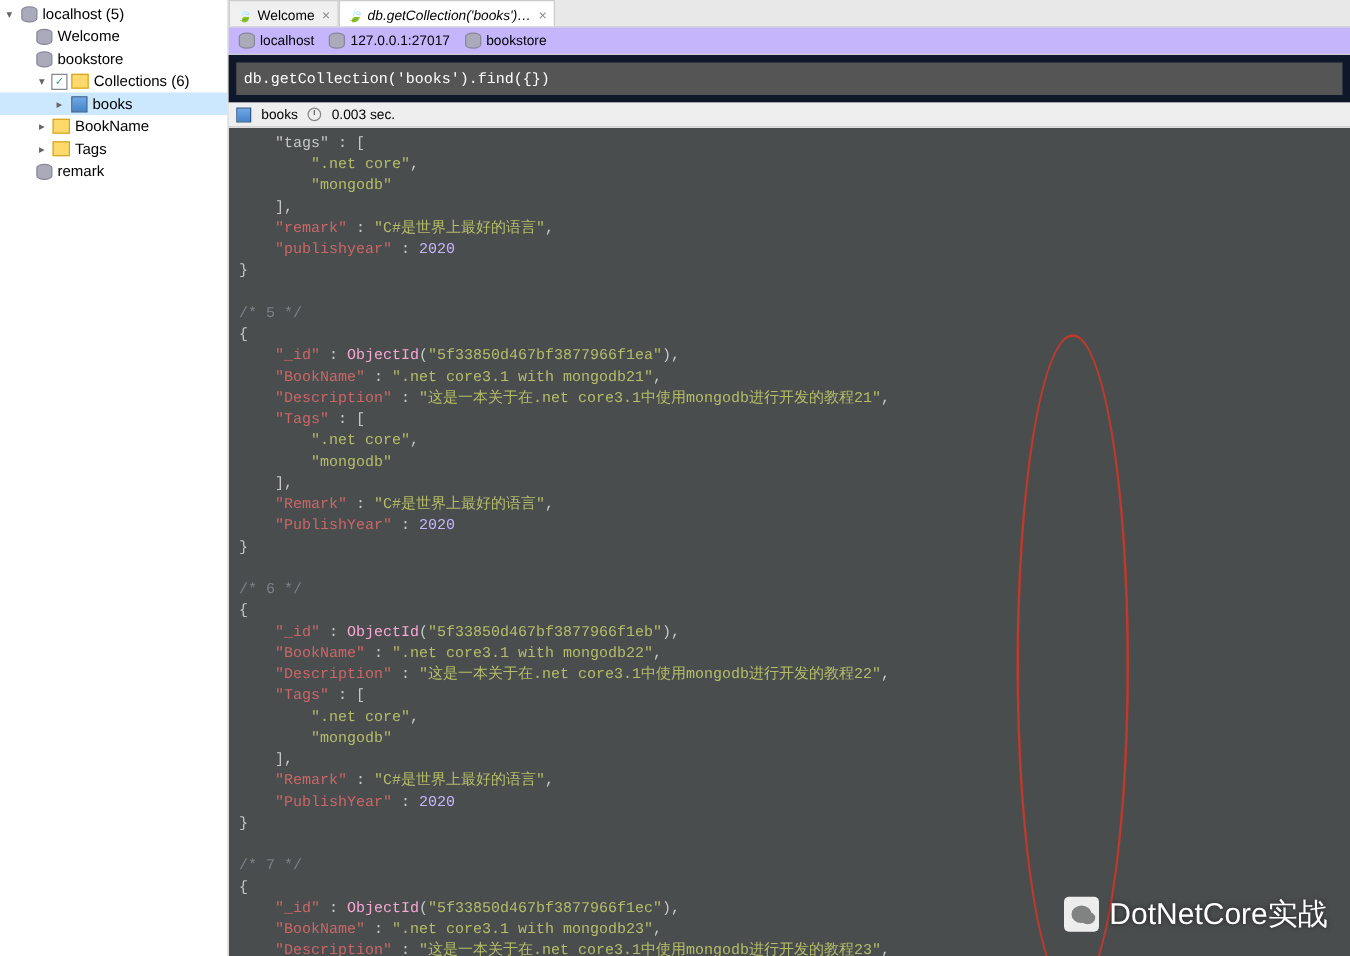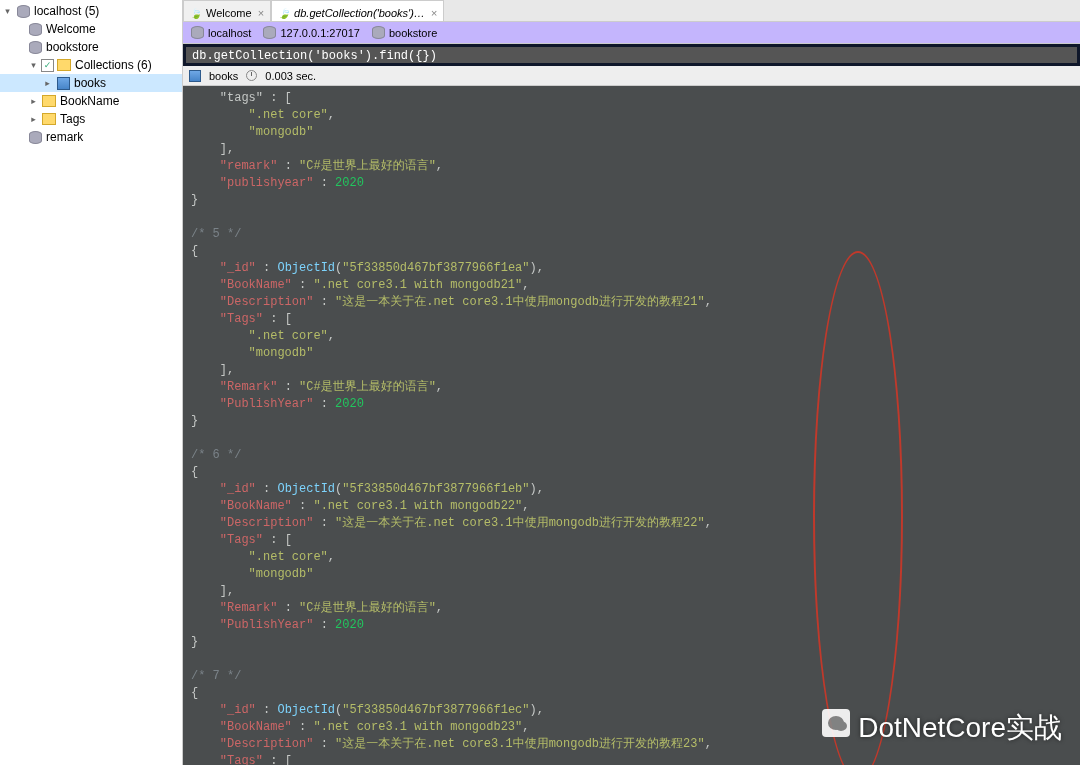--- a/index.html
+++ b/index.html
@@ -21,36 +21,36 @@
 .main { flex: 1; display: flex; flex-direction: column; background: #f0f0f0; }
 .tabs { display: flex; background: #e8e8e8; border-bottom: 1px solid #ccc; height: 22px; align-items: flex-end; }
 .tab { display: flex; align-items: flex-end; padding: 2px 6px; background: #f0f0f0; border: 1px solid #ccc; border-bottom: none; margin-right: 0; font-size: 11px; height: 21px; }
 .tab.active { background: #ffffff; font-style: italic; }
 .tab-icon { width: 12px; height: 12px; margin-right: 4px; }
 .leaf-icon::before { content: "🍃"; font-size: 10px; }
 .tab-close { margin-left: 6px; color: #888; font-size: 11px; cursor: pointer; }
 .breadcrumb { display: flex; align-items: center; background: #c4b5fd; border-bottom: 1px solid #ccc; height: 22px; padding: 0 4px; font-size: 11px; gap: 4px; }
 .bc-item { display: flex; align-items: center; gap: 3px; padding: 0 4px; }
 .bc-icon { width: 14px; height: 14px; }
-.query-bar { background: #555; border: 3px solid #0f172a; height: 22px; display: flex; align-items: flex-end; padding: 0 6px; }
+.query-bar { background: #555; border: 6px solid #0f172a; height: 38px; display: flex; align-items: center; padding: 0 6px; }
 .query-text { font-family: 'Courier New', monospace; font-size: 12px; color: #fff; }
 .result-header { display: flex; align-items: center; background: #eee; border-bottom: 1px solid #ccc; height: 20px; padding: 0 6px; font-size: 11px; gap: 8px; }
 .grid-icon { width: 12px; height: 12px; background: linear-gradient(#6fa8e6,#4785c9); border: 1px solid #2d5a8c; }
 .clock-icon { width: 11px; height: 11px; border: 1px solid #888; border-radius: 50%; position: relative; }
 .clock-icon::after { content: ""; position: absolute; top: 1px; left: 4px; width: 1px; height: 4px; background: #666; }
 .results { flex: 1; background: #4a4d4e; overflow: auto; position: relative; }
 .code { font-family: 'Courier New', monospace; font-size: 12px; line-height: 17px; padding: 4px 8px; white-space: pre; }
 .c-com { color: #7a8288; }
 .c-pun { color: #c5c8c6; }
 .c-key { color: #cc6666; }
 .c-str { color: #b5bd68; }
-.c-fn  { color: #7dd3fc; }
-.c-num { color: #22c55e; }
+.c-fn  { color: #f9a8d4; }
+.c-num { color: #c4b5fd; }
 .ellipse { position: absolute; border: 2px solid #c0392b; border-radius: 50%; pointer-events: none; }
-.watermark { position: absolute; right: 18px; bottom: 18px; color: #fff; display: flex; gap: 8px; font-size: 28px; font-weight: 500; text-shadow: 0 0 4px rgba(0,0,0,0.6); }
+.watermark { position: absolute; right: 18px; bottom: 18px; color: #fff; display: flex; align-items: center; gap: 8px; font-size: 24px; font-weight: 500; text-shadow: 0 0 4px rgba(0,0,0,0.6); }
 .wechat-icon { width: 28px; height: 28px; background: #fff; border-radius: 4px; display: flex; align-items: center; justify-content: center; opacity: 0.9; }
 .wechat-icon::before { content: ""; width: 16px; height: 14px; background: #888; border-radius: 50%; box-shadow: 5px 3px 0 -2px #888; }
 </style>
 </head>
 <body>
 
 <div class="container">
   <div class="sidebar">
     <div class="tree" id="tree">
         <div class="tree-item">

